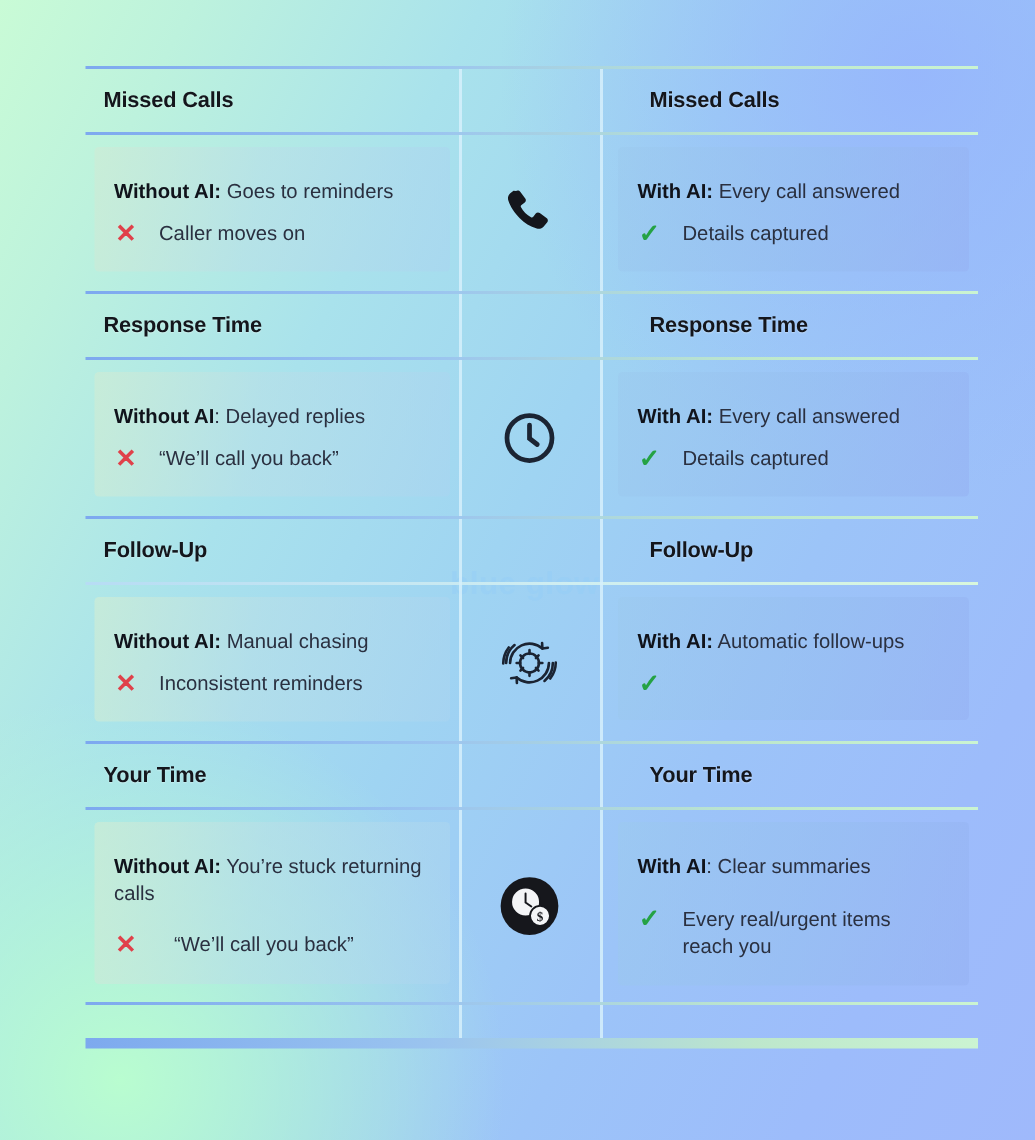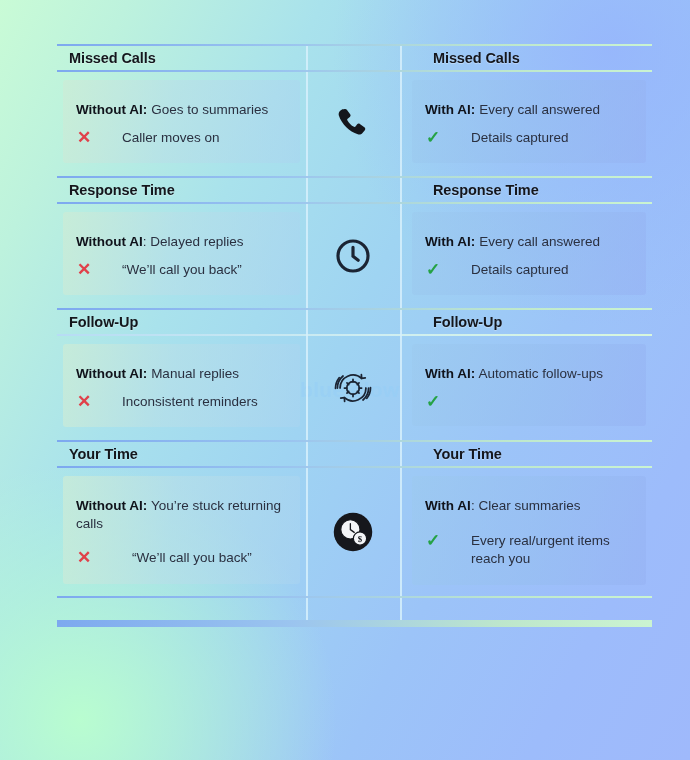--- a/index.html
+++ b/index.html
@@ -62,21 +62,21 @@
   .hline {
     height:2px; width:100%;
     background: linear-gradient(90deg,#7aa5f0 0%, #9bc4ef 40%, #bfe9c9 75%, #cdf7cf 100%);
     opacity:.95;
   }
   .hline-soft {
     height:2px; width:100%;
     background: linear-gradient(90deg,#b7dcf4 0%, #cfeef1 55%, #d8f7dc 100%);
   }
 
-  .hdr-row { height: 24px; align-items: center; }
+  .hdr-row { height: 42px; align-items: center; }
   .hdr-cell {
     font-size: 14.5px;
     font-weight: 800;
     letter-spacing: -0.1px;
     color: #14161c;
     padding-left: 12px;
     text-shadow: 0 1px 1px rgba(255,255,255,.35);
   }
   .hdr-cell.right { padding-left: 33px; }
 
@@ -102,21 +102,21 @@
   .line1 { font-size: 13.5px; color: #2a3040; line-height: 1.35; }
   .line1 b { font-weight: 800; color: #10131b; }
   .line2 {
     display:flex; align-items:flex-start; gap:10px;
     margin-top: 10px;
     font-size: 13.5px; color: #2a3040; line-height:1.35;
   }
   .mark { flex:0 0 auto; width:16px; text-align:center; font-weight:700; line-height:1; }
   .mark.x { color:#e0414a; font-size:17px; }
   .mark.c { color:#25a244; font-size:17px; }
-  .line2 .txt { padding-left: 4px; margin-left: 16px; }
+  .line2 .txt { padding-left: 4px; }
 
   .icon-cell {
     display:flex; align-items:center; justify-content:center;
   }
   svg { display:block; }
 </style>
 </head>
 <body>
 
 <div class="glow-bl"></div>
@@ -134,21 +134,21 @@
       <div class="col-left hdr-cell">Missed Calls</div>
       <div class="col-icon"></div>
       <div class="col-right hdr-cell right">Missed Calls</div>
     </div>
     <div class="hline"></div>
     <div class="body-row">
       <div class="col-left">
         <div class="card left">
           <div class="line1">
             <b>Without AI:</b>
-            <span>Goes to summaries</span>
+            <span>Goes to reminders</span>
           </div>
           <div class="line2">
             <span class="mark x">✕</span>
             <span class="txt">Caller moves on</span>
           </div>
         </div>
       </div>
       <div class="col-icon icon-cell">
         <span>
           <svg width="40" height="40" viewBox="0 0 24 24" fill="#14161c">
@@ -224,21 +224,21 @@
       <div class="col-left hdr-cell">Follow-Up</div>
       <div class="col-icon"></div>
       <div class="col-right hdr-cell right">Follow-Up</div>
     </div>
     <div class="hline-soft"></div>
     <div class="body-row">
       <div class="col-left">
         <div class="card left">
           <div class="line1">
             <b>Without AI:</b>
-            <span>Manual replies</span>
+            <span>Manual chasing</span>
           </div>
           <div class="line2">
             <span class="mark x">✕</span>
             <span class="txt">Inconsistent reminders</span>
           </div>
         </div>
       </div>
       <div class="col-icon icon-cell">
         <span>
           <svg width="42" height="42" viewBox="0 0 24 24" fill="none" stroke="#1b2433" stroke-width="1" stroke-linecap="round">

